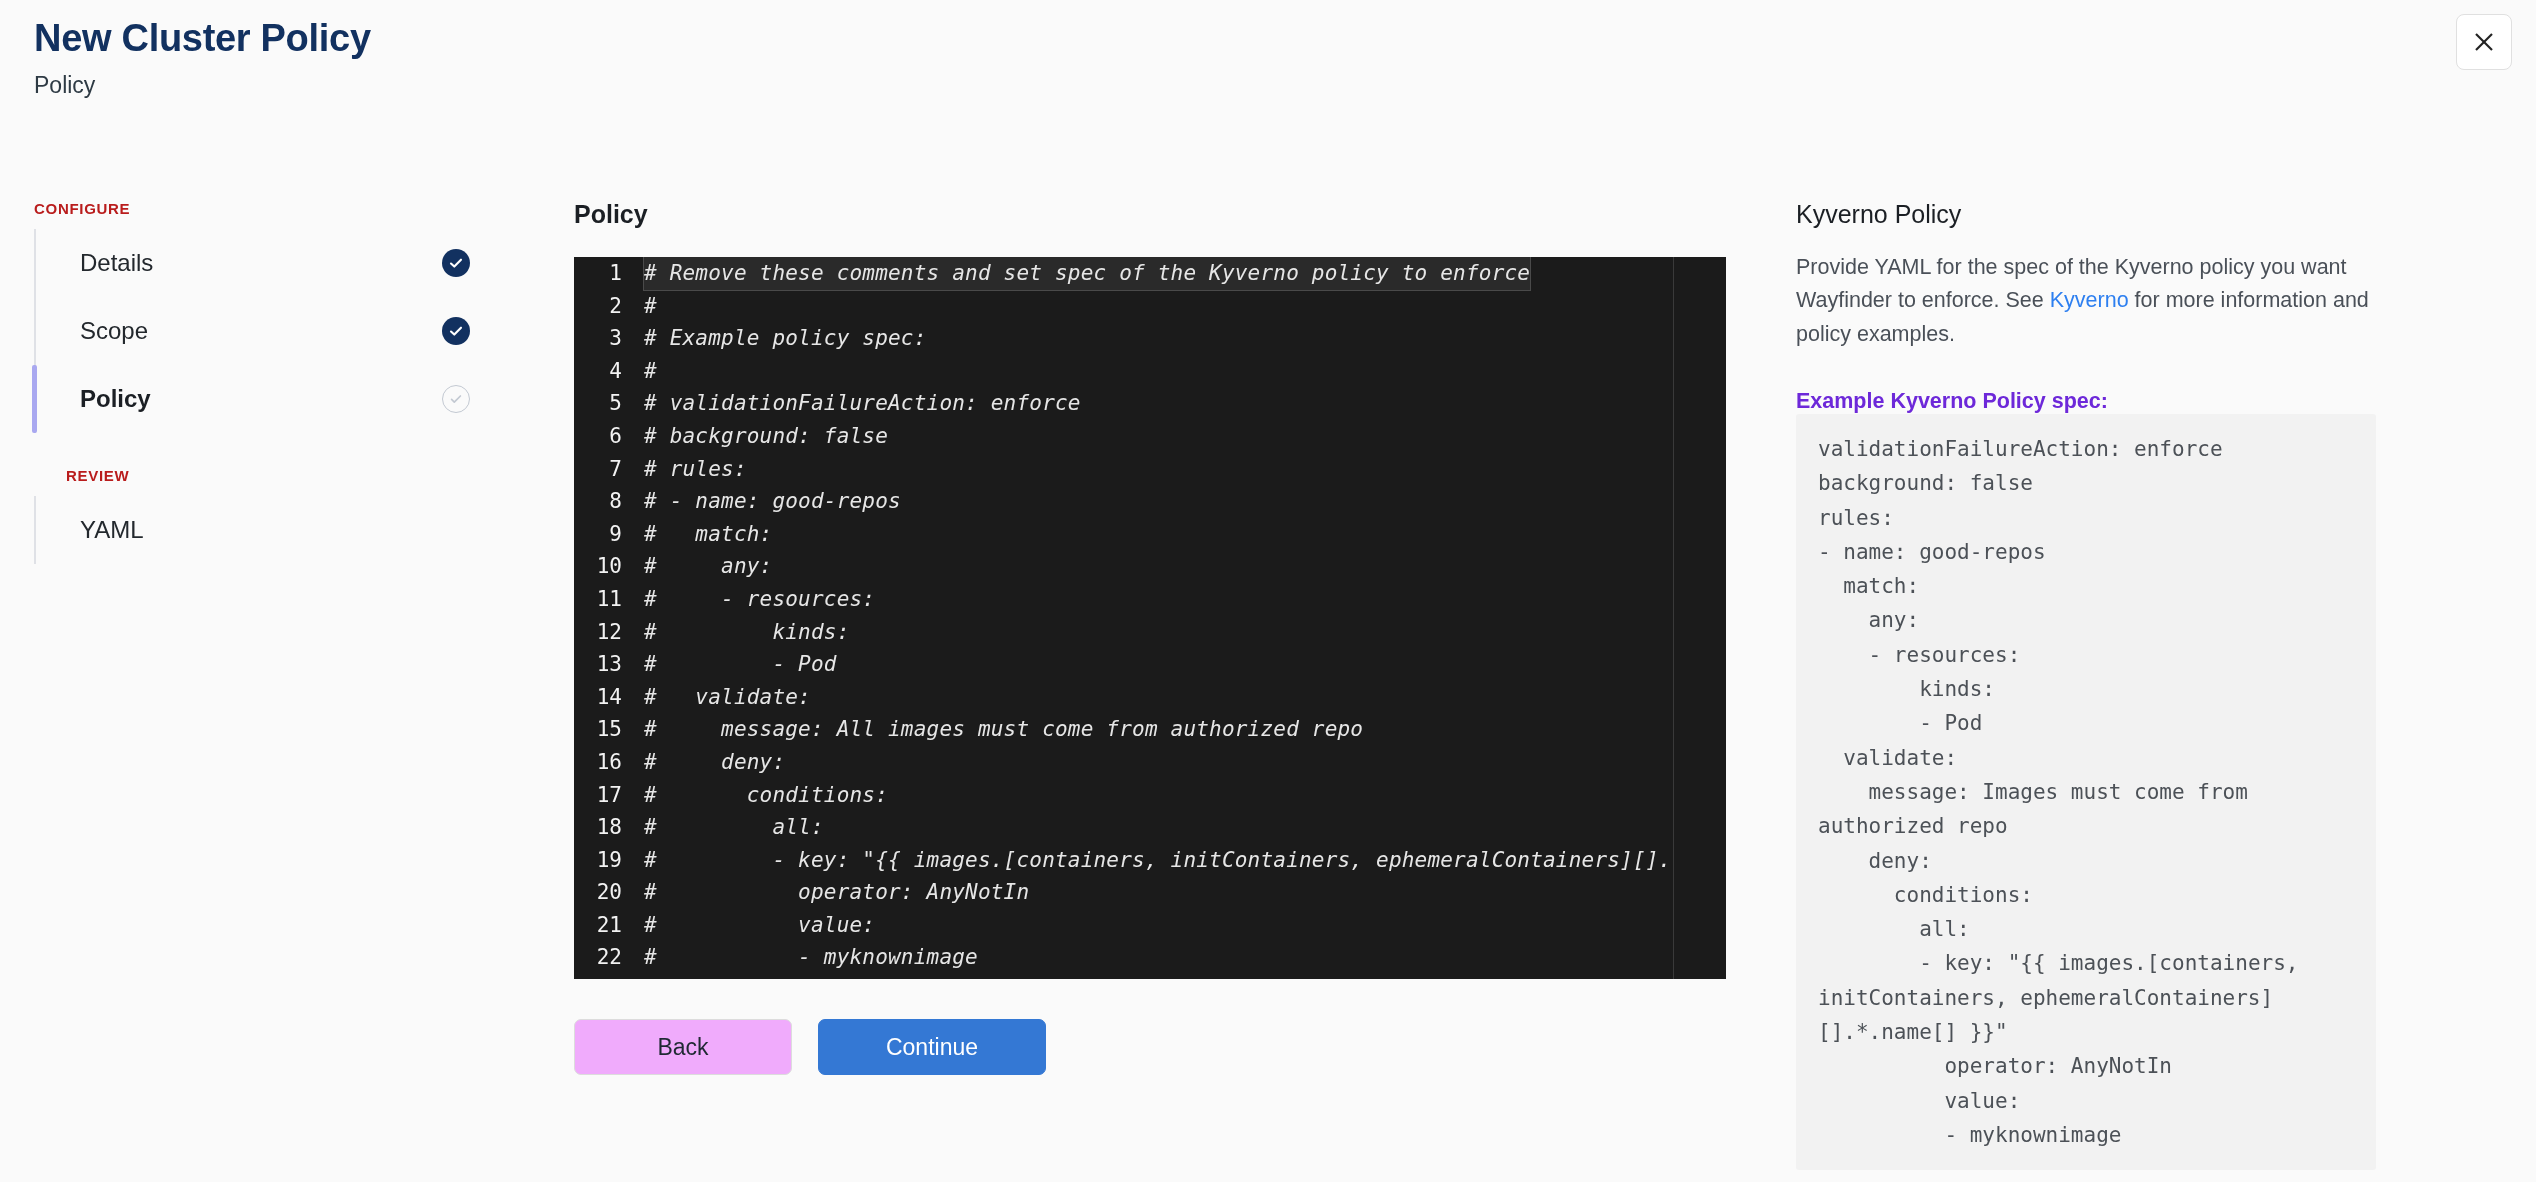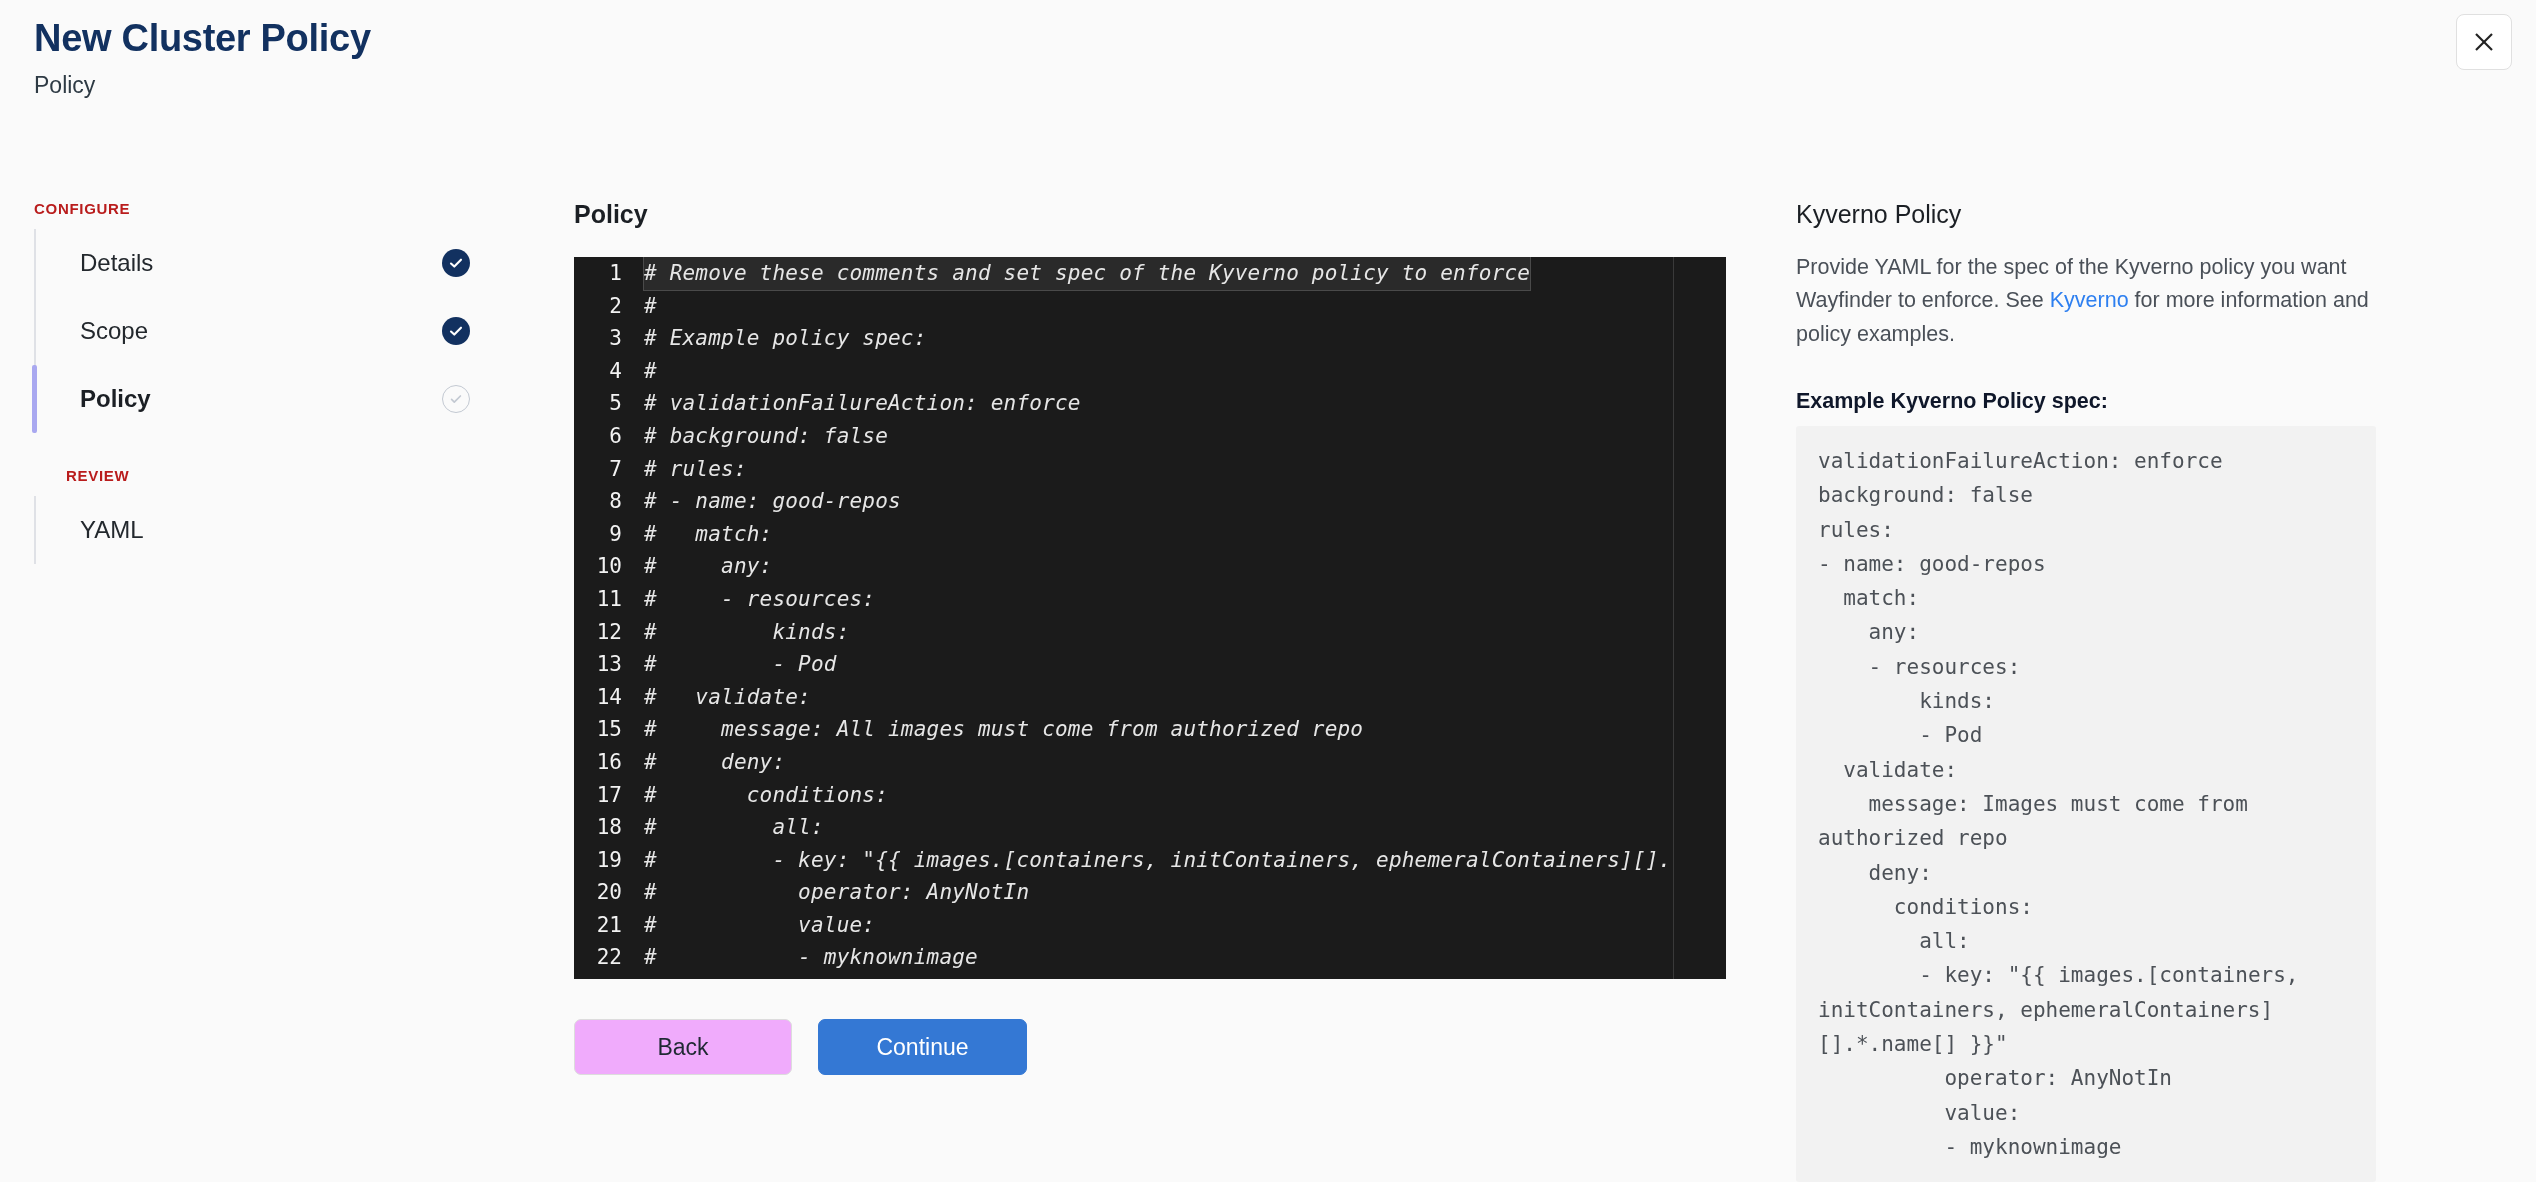--- a/index.html
+++ b/index.html
@@ -88,28 +88,28 @@
     background: #2a2a2a; outline: 1px solid #4a4a4a;
   }
 
   .btn-row { display: flex; gap: 26px; margin-top: 40px; }
   .btn {
     height: 56px; border-radius: 7px; font-size: 23px;
     display: flex; align-items: center; justify-content: center; cursor: pointer;
     font-family: "Liberation Sans", sans-serif;
   }
   .btn-back { width: 218px; background: #f0abfc; border: 1px solid #dcdcdc; color: #1f2933; }
-  .btn-continue { width: 209px; background: #3478d4; border: 1px solid #3478d4; color: #ffffff; }
+  .btn-continue { width: 228px; background: #3478d4; border: 1px solid #3478d4; color: #ffffff; }
 
   
   .rightpanel { position: absolute; left: 1796px; top: 0; width: 580px; }
   .rp-title { font-size: 25px; font-weight: 400; color: #1b1f24; margin: 0 0 22px 0; }
   .rp-desc { font-size: 21.5px; line-height: 1.55; color: #4a5058; margin: 0; }
   .rp-link { color: #2d7ff0; text-decoration: none; cursor: pointer; }
-  .rp-sub { font-size: 21.5px; font-weight: 700; color: #0f172a; margin: 38px 0 12px 0; }
+  .rp-sub { font-size: 21.5px; font-weight: 700; color: #6d28d9; margin: 38px 0 0 0; }
   .rp-code {
     background: #f2f2f2; border-radius: 3px; padding: 18px 22px;
     font-family: "DejaVu Sans Mono", monospace; font-size: 21px;
     line-height: 34.3px; color: #4c5157; white-space: pre-wrap;
     word-break: break-word;
   }
 </style>
 </head>
 <body>
 

